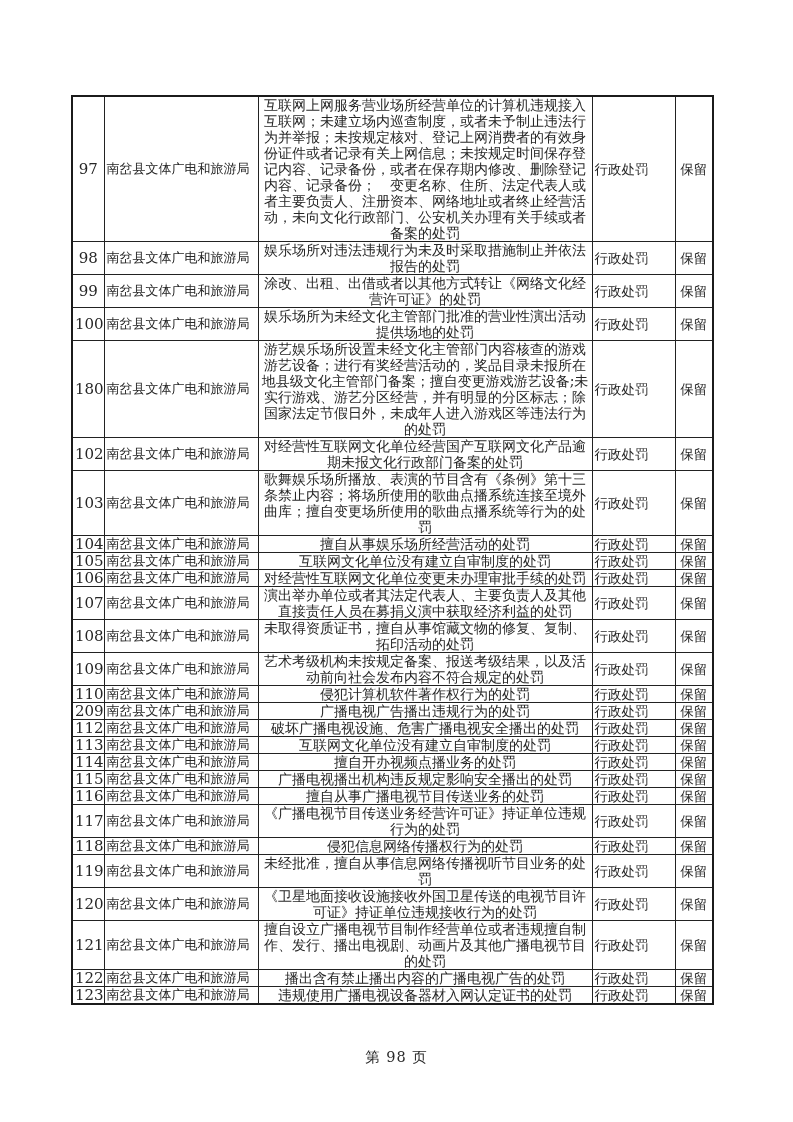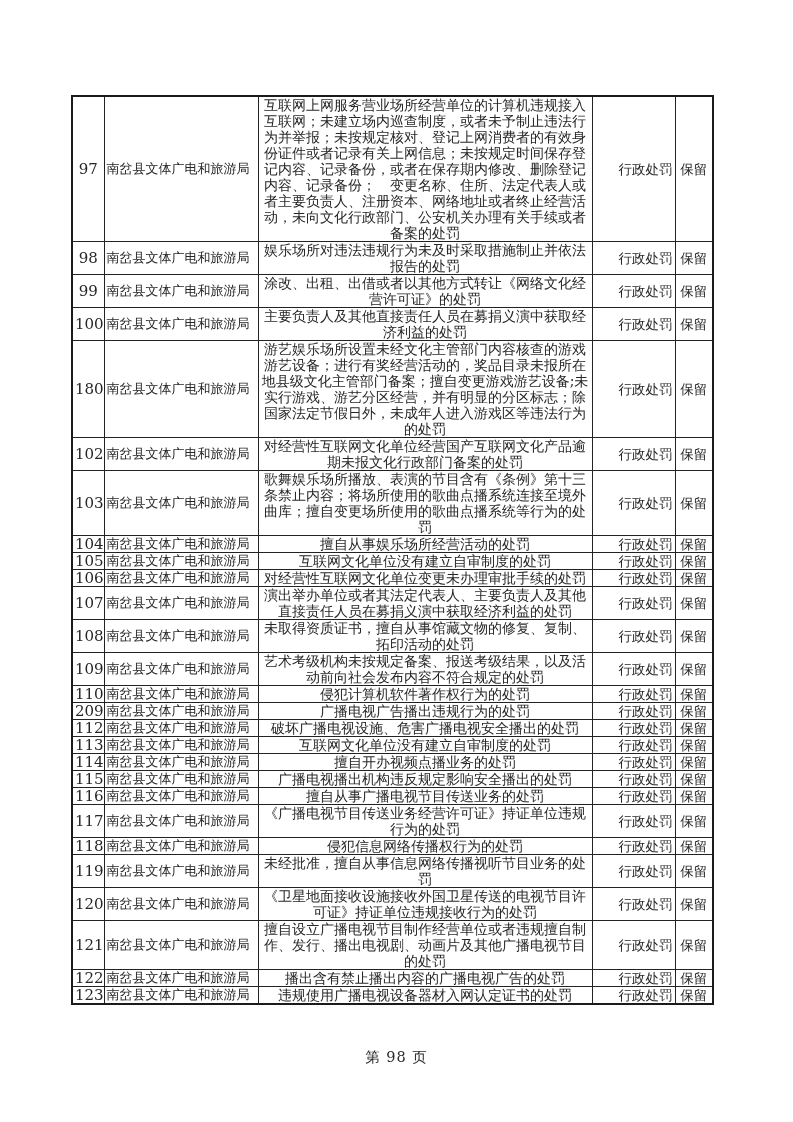--- a/index.html
+++ b/index.html
@@ -43,21 +43,21 @@
     font-size: 13px;
     white-space: nowrap;
   }
   td.col-desc {
     text-align: center;
     font-size: 14px;
     padding: 0 4px;
     word-break: break-all;
   }
   td.col-type {
-    text-align: right;
+    text-align: left;
   }
   td.col-status {
     text-align: center;
   }
   .footer {
     position: absolute;
     left: 0;
     right: 0;
     top: 1048px;
     text-align: center;
@@ -101,21 +101,21 @@
     <td class="col-no">99</td>
     <td class="col-dept">南岔县文体广电和旅游局</td>
     <td class="col-desc">涂改、出租、出借或者以其他方式转让《网络文化经营许可证》的处罚</td>
     <td class="col-type">行政处罚</td>
     <td class="col-status">保留</td>
   </tr>
 
   <tr>
     <td class="col-no">100</td>
     <td class="col-dept">南岔县文体广电和旅游局</td>
-    <td class="col-desc">主要负责人及其他直接责任人员在募捐义演中获取经济利益的处罚</td>
+    <td class="col-desc">娱乐场所为未经文化主管部门批准的营业性演出活动提供场地的处罚</td>
     <td class="col-type">行政处罚</td>
     <td class="col-status">保留</td>
   </tr>
 
   <tr>
     <td class="col-no">180</td>
     <td class="col-dept">南岔县文体广电和旅游局</td>
     <td class="col-desc">游艺娱乐场所设置未经文化主管部门内容核查的游戏游艺设备；进行有奖经营活动的，奖品目录未报所在地县级文化主管部门备案；擅自变更游戏游艺设备;未实行游戏、游艺分区经营，并有明显的分区标志；除国家法定节假日外，未成年人进入游戏区等违法行为的处罚</td>
     <td class="col-type">行政处罚</td>
     <td class="col-status">保留</td>

